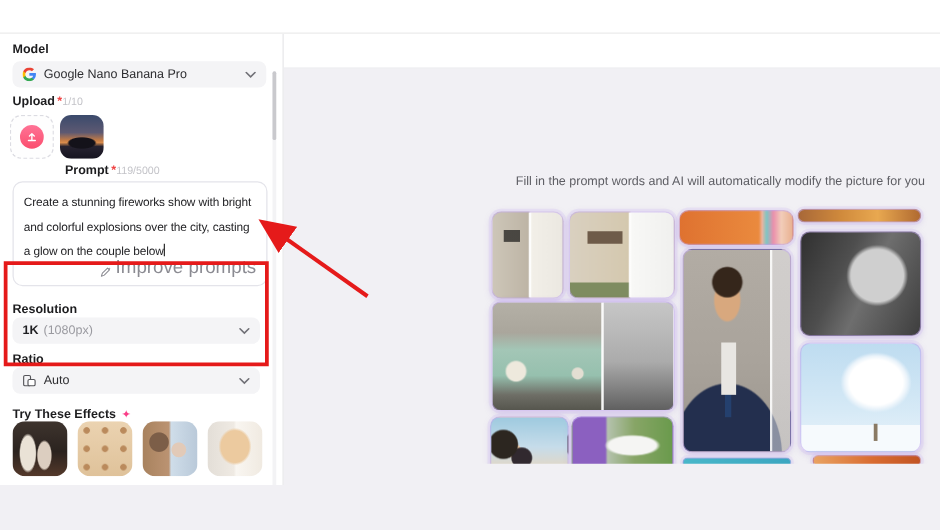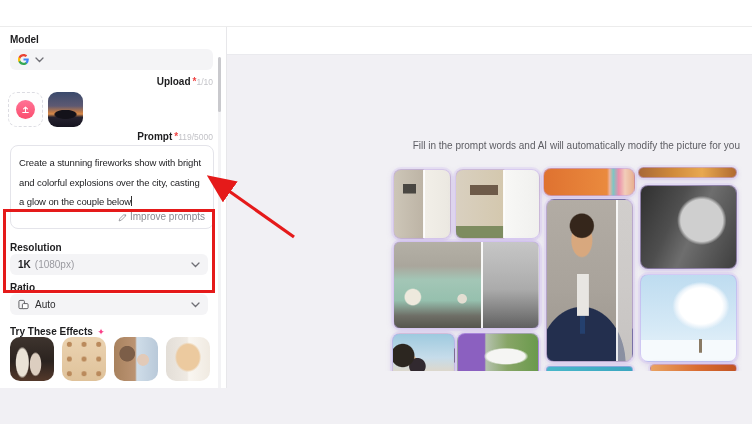--- a/index.html
+++ b/index.html
@@ -14,34 +14,34 @@
   .app-title { left:33px; top:7px; font-size:11px; font-weight:bold; color:#121212; letter-spacing:.1px; }
 
   
   .sidebar { left:0; top:27px; width:227px; height:397px; background:#fff; border-right:1px solid #e7e7ea; z-index:20; }
   .scroll-track { left:218px; top:30px; width:3px; height:390px; background:#f3f3f5; border-radius:2px; }
   .scroll-thumb { left:218px; top:30px; width:3px; height:55px; background:#c9c9cd; border-radius:2px; }
 
   .field-label { font-size:10px; font-weight:bold; color:#1d1d1f; }
   .req { color:#ef4444; margin-left:2px; }
   .counter { font-size:8.5px; color:#c3c3c8; font-weight:normal; }
-  .label-row { left:10px; width:203px; display:flex; justify-content:flex-end; align-items:baseline; }
+  .label-row { left:10px; width:203px; display:flex; justify-content:flex-start; align-items:baseline; }
 
   .select { left:10px; height:21px; background:#f4f4f6; border-radius:6px; display:flex; align-items:center; padding:0 8px; font-size:10px; color:#2d2d30; cursor:pointer; }
   .select .grow { flex:1; }
   .chev { width:9px; height:6px; flex:none; }
 
   .upload-dash { left:8px; top:65px; width:35px; height:35px; border:1px dashed #dcdce2; border-radius:9px; display:flex; align-items:center; justify-content:center; background:#fefefe; }
   .upload-circle { width:19px; height:19px; border-radius:50%; display:flex; align-items:center; justify-content:center; }
   .upload-thumb { left:48px; top:65px; width:35px; height:35px; border-radius:9px; }
 
   .textarea { left:10px; top:118px; width:204px; height:84px; background:#fff; border:1px solid #e4e4ea; border-radius:8px; padding:6px 8px; }
   .prompt-text { font-size:9.5px; line-height:1.75; color:#232326; letter-spacing:-.1px; }
   .caret { display:inline-block; width:1px; height:10px; background:#333; vertical-align:-1px; }
-  .improve { position:absolute; right:8px; bottom:6px; display:flex; align-items:flex-end; gap:3px; font-size:10px; color:#8b8b92; cursor:pointer; }
+  .improve { position:absolute; right:8px; bottom:6px; display:flex; align-items:flex-end; gap:3px; font-size:15px; color:#8b8b92; cursor:pointer; }
 
   .annotation-box { left:3px; top:209px; width:212px; height:84px; border:3px solid #e51a1a; z-index:40; pointer-events:none; }
 
   .effects-row { left:10px; top:310px; display:flex; gap:8px; }
   .effect-thumb { width:44px; height:44px; border-radius:10px; flex:none; cursor:pointer; }
 
   .generate-btn { left:10px; top:364px; width:204px; height:27px; border-radius:10px; display:flex; align-items:center; justify-content:center; gap:6px; cursor:pointer; border:none; }
   .generate-label { font-size:11px; font-weight:bold; color:#fff; }
   .coin-pill { display:flex; align-items:center; gap:3px; background:rgba(255,255,255,.25); border-radius:8px; height:15px; padding:0 6px; }
   .coin { width:10px; height:10px; border-radius:50%; border:1px solid #e09a22; }
@@ -80,20 +80,21 @@
   <div class="abs sidebar">
 
     <div class="abs field-label" style="left:10px; top:7px;">Model</div>
     <div class="abs select" style="top:22px; width:203px;">
       <svg class="g" width="11" height="11" viewBox="0 0 18 18" style="margin-right:6px;">
         <path fill="#4285F4" d="M17.64 9.2c0-.64-.06-1.25-.16-1.84H9v3.48h4.84a4.14 4.14 0 0 1-1.8 2.72v2.26h2.92a8.78 8.78 0 0 0 2.68-6.62z"></path>
         <path fill="#34A853" d="M9 18c2.43 0 4.47-.8 5.96-2.18l-2.92-2.26c-.8.54-1.84.86-3.04.86-2.34 0-4.33-1.58-5.04-3.71H.96v2.33A9 9 0 0 0 9 18z"></path>
         <path fill="#FBBC05" d="M3.96 10.71A5.41 5.41 0 0 1 3.68 9c0-.59.1-1.17.28-1.71V4.96H.96A9 9 0 0 0 0 9c0 1.45.35 2.83.96 4.04l3-2.33z"></path>
         <path fill="#EA4335" d="M9 3.58c1.32 0 2.5.45 3.44 1.35l2.58-2.59C13.46.89 11.43 0 9 0A9 9 0 0 0 .96 4.96l3 2.33C4.67 5.16 6.66 3.58 9 3.58z"></path>
       </svg>
+      <span class="grow">Google Nano Banana Pro</span>
       <svg class="chev" viewBox="0 0 9 6">
           <path d="M1 1l3.5 3.5L8 1" stroke="#707076" stroke-width="1.3" fill="none" stroke-linecap="round"></path>
         </svg>
     </div>
 
     <div class="abs label-row" style="top:49px;">
       <span class="field-label"><span>Upload</span><span class="req">*</span></span>
       <span class="counter">1/10</span>
     </div>
     <div class="abs upload-dash">

